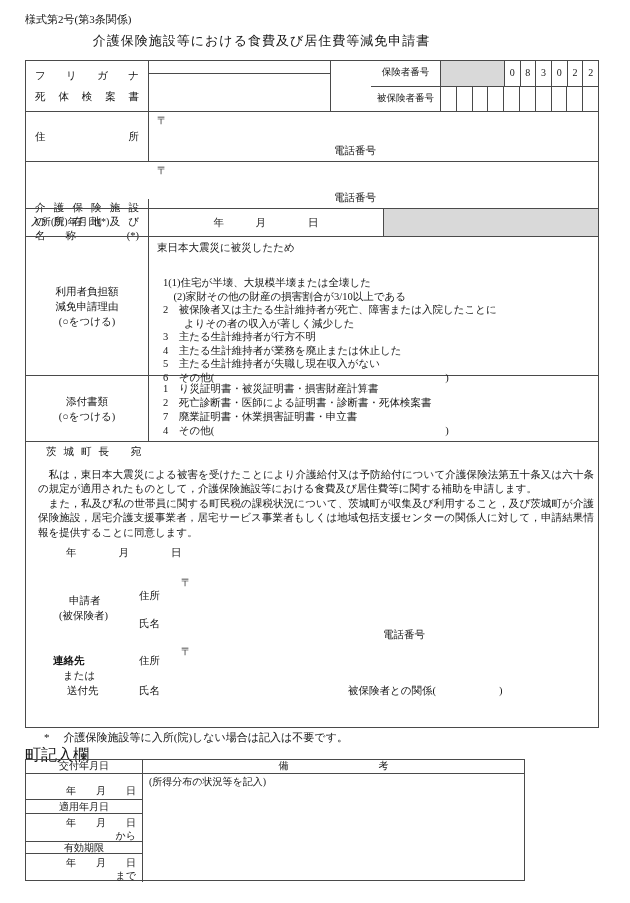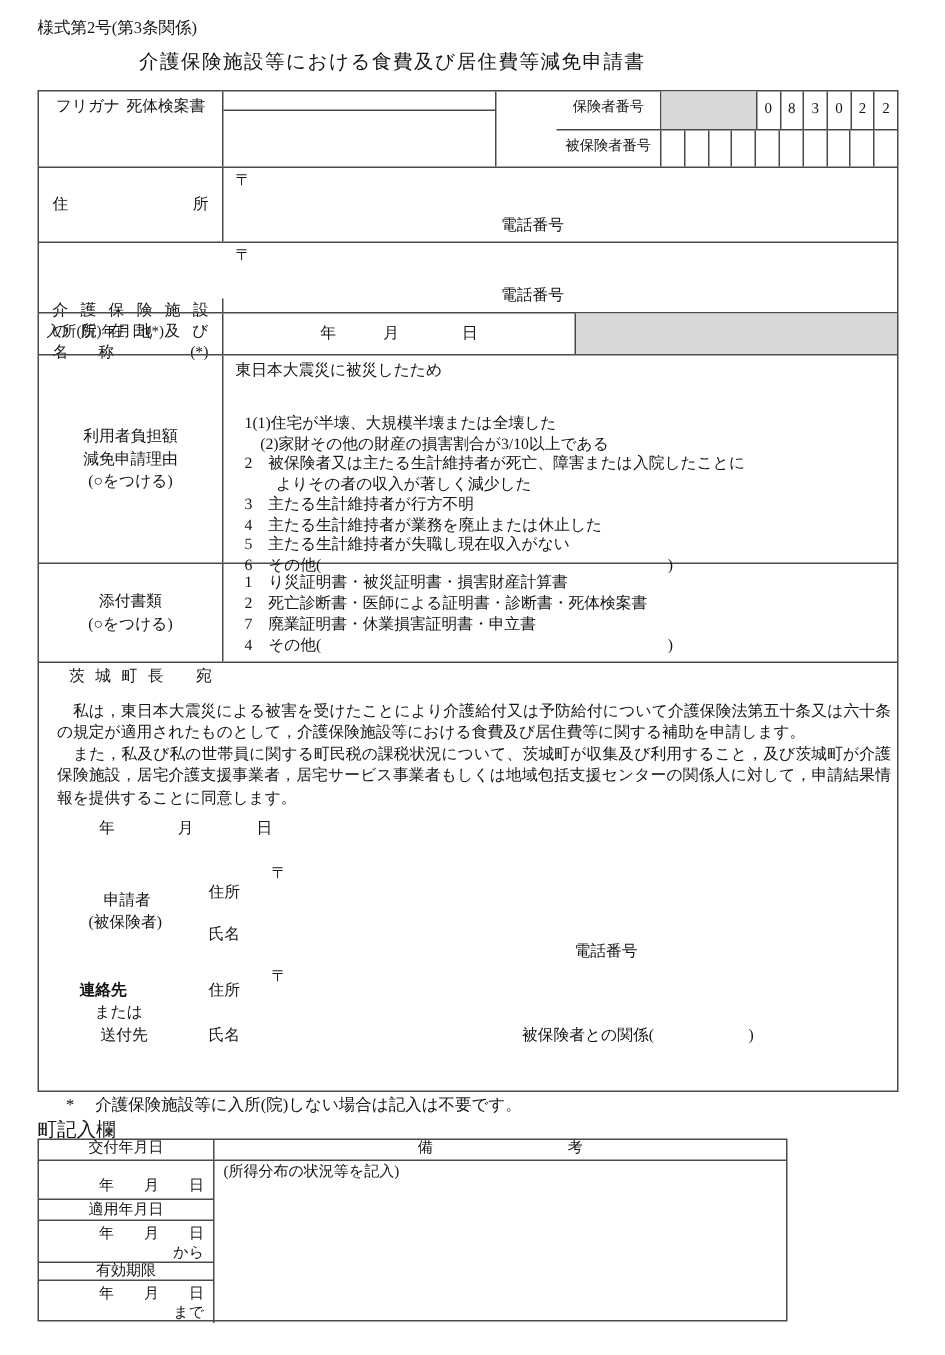--- a/index.html
+++ b/index.html
@@ -16,21 +16,21 @@
   
   .tbl { position:absolute; left:25px; top:60px; width:574px; height:668px; border:1px solid #4a4a4a; display:flex; flex-direction:column; }
   .row { display:flex; border-top:1px solid #4a4a4a; }
   .row:first-child { border-top:none; }
   .lc { width:123px; border-right:1px solid #4a4a4a; padding:0 9px; flex-shrink:0; }
   .jl { text-align: justify; text-align-last: justify; }
   .cc { flex:1; position:relative; }
 
   
   .rowA { height:50px; }
-  .rowA .lc { display:flex; flex-direction:row; justify-content:space-around; padding:4px 9px; }
+  .rowA .lc { display:flex; flex-direction:column; justify-content:space-around; padding:4px 9px; }
   .mid { width:182px; border-right:1px solid #4a4a4a; flex-shrink:0; }
   .furiline { height:13px; border-bottom:1px solid #4a4a4a; }
   .numblock { flex:1; display:flex; flex-direction:column; }
   .numrow { flex:1; display:flex;margin-left:40px; }
   .numrow.top { border-bottom:1px solid #4a4a4a; }
   .numlabel { width:70px; border-right:1px solid #4a4a4a; font-size:9.5px; display:flex; align-items:center; justify-content:center; flex-shrink:0; }
   .cells { flex:1; display:flex; }
   .cell { flex:1; border-left:1px solid #4a4a4a; display:flex; align-items:center; justify-content:center; font-size:10px; }
   .cell:first-child { border-left:none; }
   .graycell { width:40%; background:#d9d9d9; flex:none; }
@@ -55,21 +55,21 @@
   .rowG { height:66px; }
   .rowG .cc { padding:6px 4px 0 14px; line-height:14px; }
   .rowH { flex:1; position:relative; }
   .addressee { top:3px; left:20px; }
   .addr-main { letter-spacing:7px; }
   .addr-suffix { margin-left:12px; }
   .decl { top:26px; left:12px; width:556px; text-align:justify; line-height:14.4px; }
   .small-label { font-size:10.5px; }
 
   
-  .ttl-note { position:absolute; left:25px; top:745px; font-size:13px; }
+  .ttl-note { position:absolute; left:25px; top:745px; font-size:16px; }
   .foot { position:absolute; left:44px; top:731px; font-size:11px; }
   .foot .mk { margin-right:14px; }
   .ttbl { position:absolute; left:25px; top:759px; width:500px; height:122px; border:1px solid #4a4a4a; display:flex; flex-direction:column; font-size:10px; }
   .thead { height:14px; display:flex; border-bottom:1px solid #4a4a4a; flex-shrink:0; }
   .thead .c1 { width:117px; border-right:1px solid #4a4a4a; display:flex; align-items:center; justify-content:center; flex-shrink:0; }
   .thead .c2 { flex:1; display:flex; align-items:center; justify-content:center; gap:90px; }
   .tbody { flex:1; display:flex; }
   .tleft { width:117px; border-right:1px solid #4a4a4a; display:flex; flex-direction:column; flex-shrink:0; }
   .tleft > div { border-bottom:1px solid #4a4a4a; }
   .tleft > div:last-child { border-bottom:none; }

